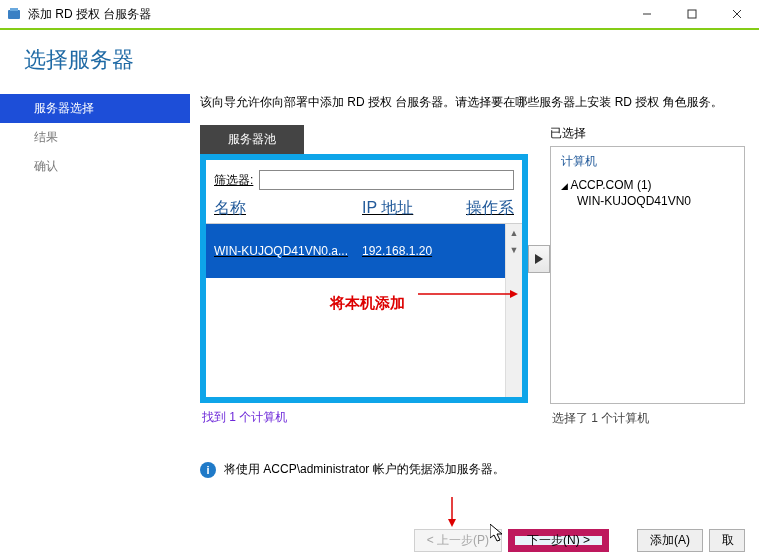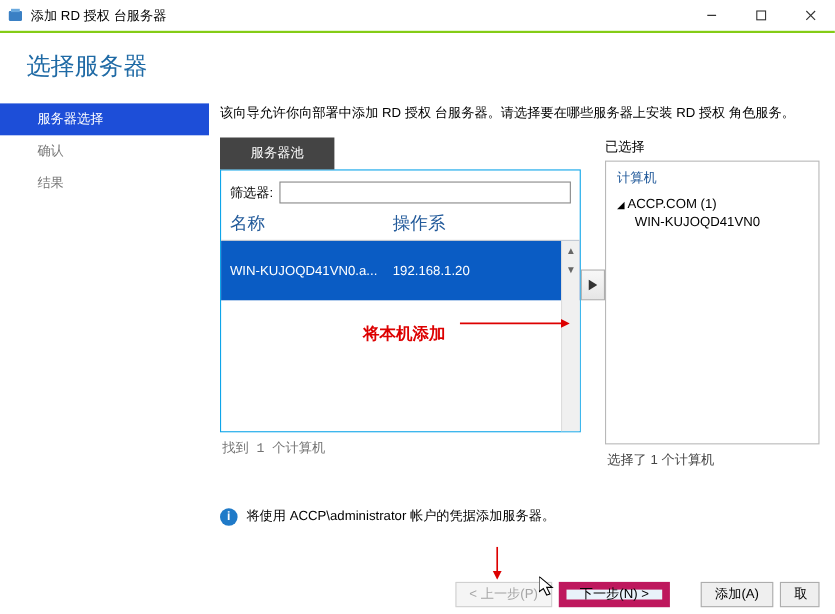--- a/index.html
+++ b/index.html
@@ -21,40 +21,40 @@
 .side-item { font-size: 12px; padding: 6px 0 6px 34px; color: #777; }
 .side-item.active { background: #1d4ed8; color: #fff; }
 
 .main { flex: 1; padding: 0 14px 0 10px; font-size: 12px; }
 .instr { margin: 4px 0 14px; }
 
 .pool-area { display: flex; gap: 0; align-items: flex-start; }
 
 .tabbox { width: 328px; }
 .tabhead { background: #444; color: #fff; display: inline-block; padding: 6px 28px; font-size: 12px; }
-.tabbody { border: 1px solid #0ea5e9; }
+.tabbody { border: 6px solid #0ea5e9; text-decoration: underline; }
 
 .filterrow { display: flex; align-items: center; gap: 6px; padding: 10px 8px 8px; }
 .filterrow input { flex: 1; border: 1px solid #888; height: 20px; padding: 0 4px; font-size: 12px; }
 
 .cols { display: flex; padding: 0 8px 4px; color: #225a9a; font-size: 16px; }
 .cols .c1 { width: 148px; }
 .cols .c2 { width: 104px; }
 .cols .c3 { flex: 1; }
 
 .grid { border-top: 1px solid #cfcfcf; height: 174px; position: relative; }
 .row-sel { background: #0a5cc4; color: #fff; display: flex; padding: 20px 8px; font-size: 12px; }
 .row-sel .c1 { width: 148px; overflow: hidden; white-space: nowrap; }
 .row-sel .c2 { width: 104px; }
 
 .scrollbar { position: absolute; right: 0; top: 0; bottom: 0; width: 17px; background: #f0f0f0; border-left: 1px solid #ddd; }
 .scrollbar .arr { height: 17px; display: flex; align-items: center; justify-content: center; color: #666; font-size: 9px; }
 .scrollbar .thumb { margin-top: auto; }
 
-.found { padding: 6px 2px; color: #737373; font-family: Liberation Mono, monospace; }
+.found { padding: 6px 2px; color: #6d28d9; }
 
 .midcol { display: flex; align-items: center; padding-top: 120px; }
 .add-btn { width: 22px; height: 28px; border: 1px solid #adadad; background: linear-gradient(#f8f8f8,#e6e6e6); display: flex; align-items: center; justify-content: center; }
 
 .selpanel { flex: 1; min-width: 190px; }
 .sel-title { margin-bottom: 4px; }
 .selbox { border: 1px solid #b8b8b8; height: 258px; padding: 0; }
 .selhead { padding: 6px 10px 4px; color: #225a9a; }
 .tree { padding: 4px 10px; font-size: 12px; }
 .tree .domain { margin-bottom: 2px; }
@@ -107,38 +107,39 @@
 </div>
 
 <div class="header-band">
   <h1>选择服务器</h1>
 </div>
 
 <div class="body">
 
   <div class="sidebar">
     <div class="side-item active">服务器选择</div>
+    <div class="side-item">结果</div>
     <div class="side-item">确认</div>
-    <div class="side-item">结果</div>
   </div>
 
   <div class="main">
     <div class="instr">该向导允许你向部署中添加 RD 授权 台服务器。请选择要在哪些服务器上安装 RD 授权 角色服务。</div>
 
     <div class="pool-area">
 
       <div class="tabbox">
         <div class="tabhead">服务器池</div>
         <div class="tabbody">
           <div class="filterrow">
             <span>筛选器:</span>
             <input type="text" style="">
           </div>
           <div class="cols">
             <span class="c1">名称</span>
+            <span class="c2">IP 地址</span>
             <span class="c3">操作系</span>
           </div>
           <div class="grid">
             <div class="row-sel">
               <span class="c1">WIN-KUJOQD41VN0.a...</span>
               <span class="c2">192.168.1.20</span>
             </div>
             <div class="scrollbar">
               <div class="arr">▲</div>
               <div style="flex:1"></div>

